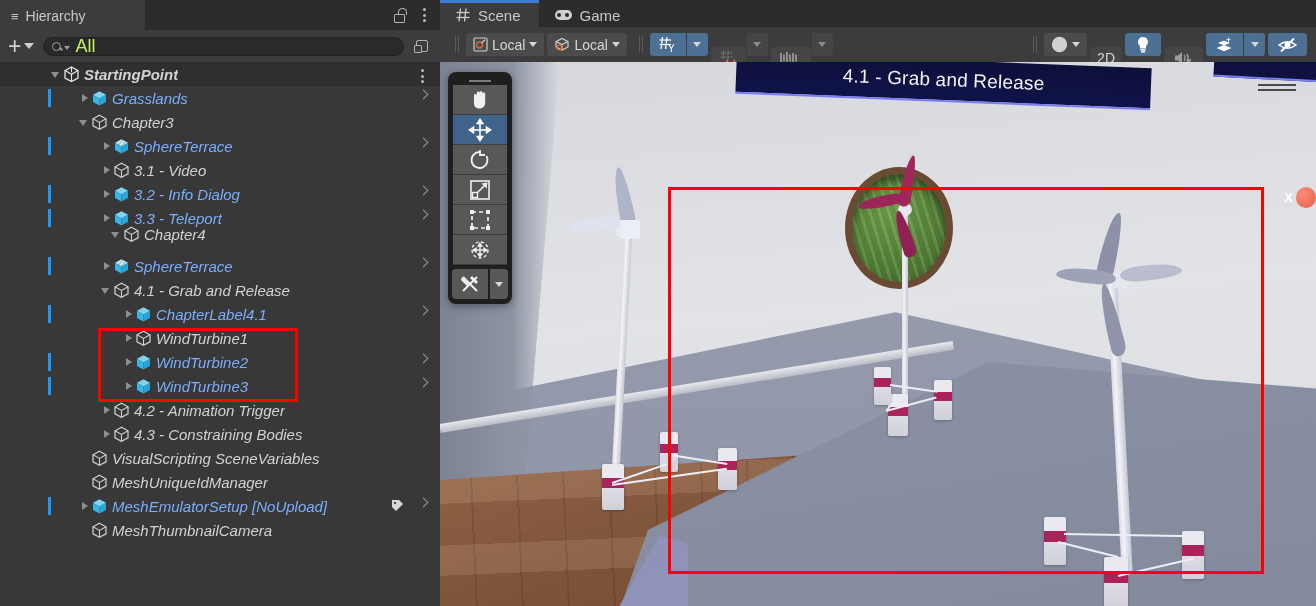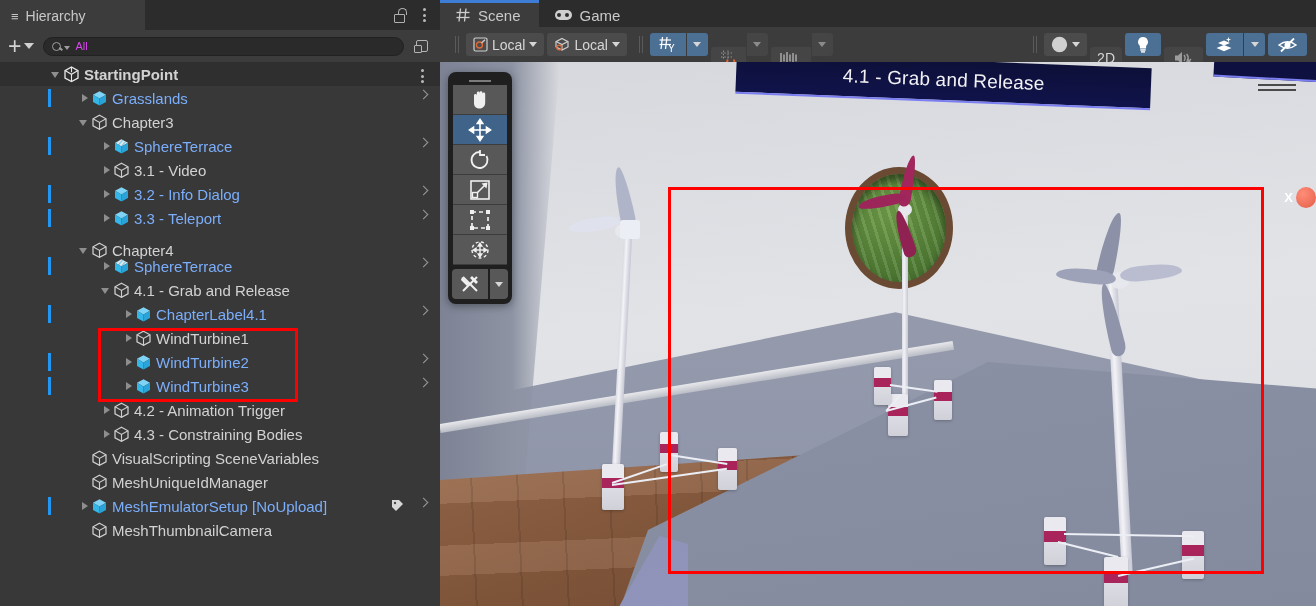--- a/index.html
+++ b/index.html
@@ -69,21 +69,21 @@
   }
   .search-glyph::after {
     content:''; position:absolute; width: 4px; height: 1.5px;
     background: #9d9d9d; right: -3px; bottom: 0px; transform: rotate(40deg);
   }
   .search-caret {
     width: 0; height: 0; border-left: 3px solid transparent;
     border-right: 3px solid transparent; border-top: 4px solid #9d9d9d;
     margin-left: -2px; margin-top: 4px;
   }
-  .search-ph { color: #d946ef; font-size: 11px; }
+  .search-ph { color: #bef264; font-size: 18px; }
   .popout-btn {
     width: 19px; height: 19px; margin-left: 5px;
     display:flex; align-items:center; justify-content:center; position: relative;
   }
   .popout-btn .sq1 {
     position:absolute; width: 12px; height: 12px; border: 1.4px solid #b4b4b4;
     border-radius: 2px; left: 2px; top: 3px;
   }
   .popout-btn .sq2 {
     position:absolute; width: 8px; height: 8px; border: 1.4px solid #b4b4b4;
@@ -110,21 +110,21 @@
     border-left: 6px solid #8e8e8e;
   }
   .twisty.open::before {
     content:''; position:absolute; left: 1px; top: 4px;
     border-left: 4.5px solid transparent; border-right: 4.5px solid transparent;
     border-top: 6px solid #8e8e8e;
   }
   .twisty.none {}
   .ico { width: 17px; height: 17px; flex: none; margin-right: 4px; position: relative; }
   .ico svg { display:block; }
-  .label { overflow: hidden; text-overflow: ellipsis; }
+  .label { overflow: hidden; text-overflow: ellipsis; font-style: italic; }
   .label.prefab { color: #7baefb; }
   .label.plain { color: #d2d2d2; }
   .chev {
     position: absolute; right: 13px; top: 5px;
     width: 7px; height: 7px; border-right: 1.7px solid #9a9a9a;
     border-top: 1.7px solid #9a9a9a; transform: rotate(45deg);
   }
   .row-kebab { position: absolute; right: 14px; top: 5px; }
   .tagmark {
     position: absolute; top: 4px; width: 13px; height: 13px;
@@ -452,21 +452,21 @@
           <span class="ico">
             <svg width="17" height="17" viewBox="0 0 17 17">
               <path d="M8.5 1.3 L15 4.8 L8.5 8.4 L2 4.8 Z" fill="#7fd4f5"></path>
               <path d="M2 4.8 L8.5 8.4 L8.5 15.4 L2 11.9 Z" fill="#35b6e8"></path>
               <path d="M15 4.8 L8.5 8.4 L8.5 15.4 L15 11.9 Z" fill="#2aa4d8"></path>
             </svg>
           </span>
           <span class="label prefab">3.3 - Teleport</span>
           <span class="chev"></span>
         </div>
-        <div class="row" style="top: 176px; position: absolute; left: 0px; right: 0px;">
+        <div class="row" style="top: 160px; position: absolute; left: 0px; right: 0px; padding-left: 32px;">
           <span style="display:inline-block;width:78px;flex:none"></span>
           <span class="twisty open"></span>
           <span class="ico">
             <svg width="17" height="17" viewBox="0 0 17 17">
               <path d="M8.5 1.3 L15 4.8 L15 11.9 L8.5 15.4 L2 11.9 L2 4.8 Z" fill="none" stroke="#cfcfcf" stroke-width="1.25"></path>
               <path d="M2 4.8 L8.5 8.4 L15 4.8 M8.5 8.4 L8.5 15.4" stroke="#cfcfcf" stroke-width="1.1" fill="none"></path>
             </svg>
           </span>
           <span class="label plain">Chapter4</span>
         </div>

